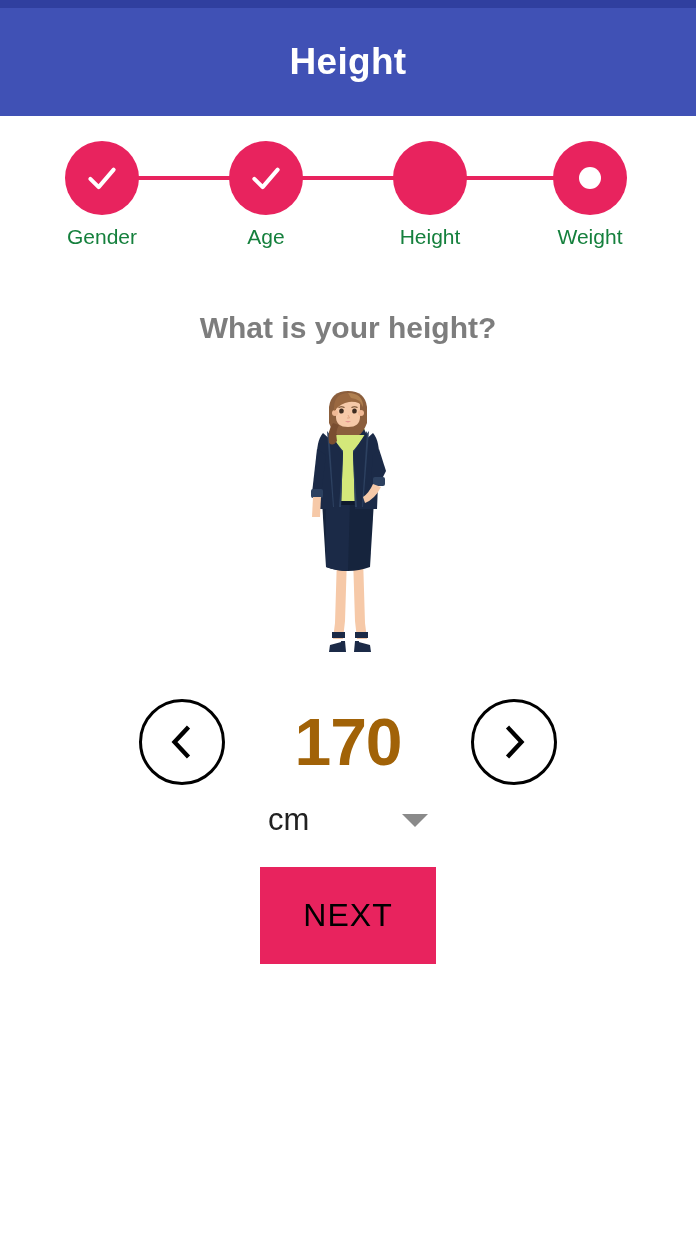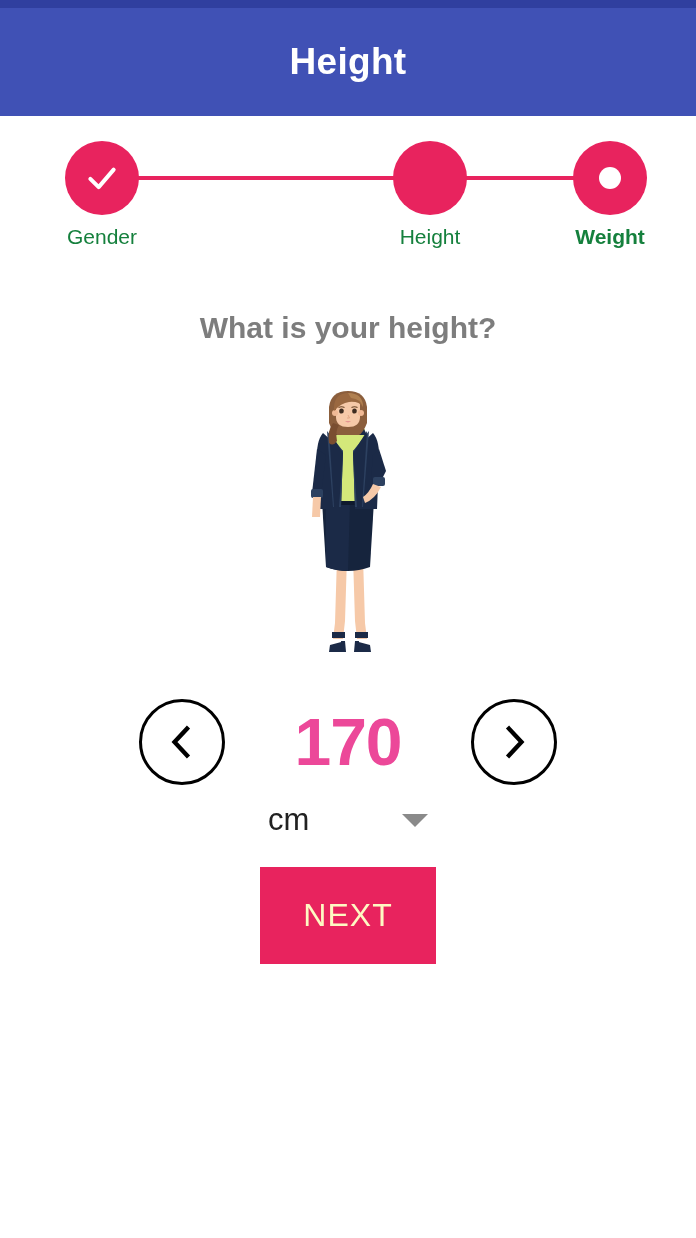--- a/index.html
+++ b/index.html
@@ -142,21 +142,21 @@
     justify-content: center;
     box-sizing: border-box;
     cursor: pointer;
   }
   .arrow-btn svg { display: block; }
   .value-number {
     width: 246px;
     text-align: center;
     font-size: 66px;
     font-weight: bold;
-    color: #ec4899;
+    color: #a16207;
     letter-spacing: -1px;
   }
   .spacer-l { width: 47px; }
   .spacer-r { width: 47px; }
 
   
   .unit-row {
     margin-top: 17px;
     display: flex;
     justify-content: center;
@@ -183,21 +183,21 @@
   .next-row {
     margin-top: 29px;
     display: flex;
     justify-content: center;
   }
   .next-btn {
     width: 176px;
     height: 97px;
     background: #e8235e;
     border: none;
-    color: #fef9c3;
+    color: #000000;
     font-family: "Liberation Sans", sans-serif;
     font-size: 32px;
     letter-spacing: 1px;
     cursor: pointer;
   }
 </style>
 </head>
 <body>
 
 <div class="status-strip"></div>
@@ -213,27 +213,35 @@
 
     <div class="step" style="left:102px;">
       <div class="step-circle">
         <svg width="40" height="40" viewBox="0 0 24 24">
           <path d="M5 12.5 L10 17.5 L19 7" fill="none" stroke="#ffffff" stroke-width="2.4" stroke-linecap="round" stroke-linejoin="round"></path>
         </svg>
       </div>
       <div class="step-label">Gender</div>
     </div>
 
+    <div class="step" style="left:266px;">
+      <div class="step-circle">
+        <svg width="40" height="40" viewBox="0 0 24 24">
+          <path d="M5 12.5 L10 17.5 L19 7" fill="none" stroke="#ffffff" stroke-width="2.4" stroke-linecap="round" stroke-linejoin="round"></path>
+        </svg>
+      </div>
+      <div class="step-label">Age</div>
+    </div>
 
     <div class="step" style="left:430px;">
       <div class="step-circle"></div>
       <div class="step-label">Height</div>
     </div>
 
-    <div class="step" style="left:610px;font-weight:bold;">
+    <div class="step" style="left:590px;">
       <div class="step-circle">
         <span class="step-dot"></span>
       </div>
       <div class="step-label">Weight</div>
     </div>
   </div>
   <div class="divider"></div>
 </div>
 
 <div class="content">

